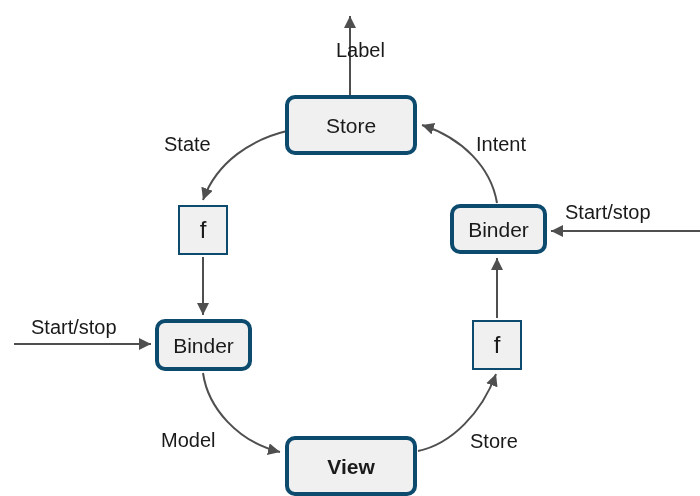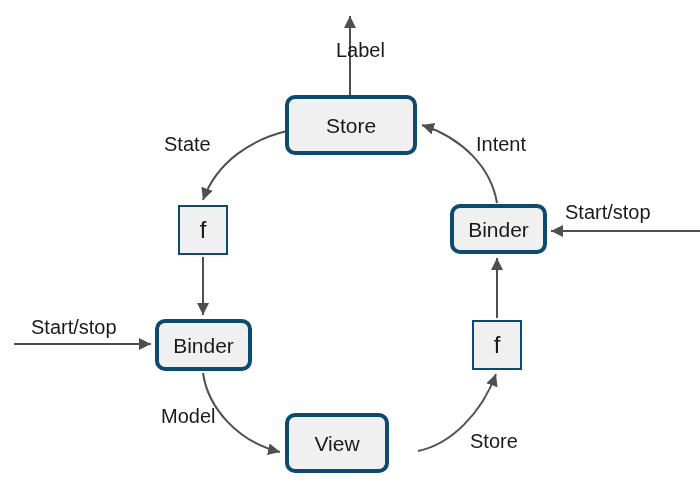--- a/index.html
+++ b/index.html
@@ -35,37 +35,37 @@
     font-size: 21px;
     line-height: 1;
     color: #1a1a1a;
   }
   .node.square {
     border-radius: 0;
     border-width: 2.5px;
     font-size: 24px;
   }
   .node.store  { left: 285px; top:  95px; width: 132px; height: 60px; }
-  .node.view   { left: 285px; top: 413px; width: 104px; height: 60px; }
+  .node.view   { left: 285px; top: 436px; width: 132px; height: 60px; font-weight: bold; }
   .node.binder-left  { left: 155px; top: 319px; width: 97px; height: 52px; }
   .node.binder-right { left: 450px; top: 204px; width: 97px; height: 50px; }
   .node.f-left  { left: 178px; top: 205px; width: 50px; height: 50px; }
   .node.f-right { left: 472px; top: 320px; width: 50px; height: 50px; }
 
   .edge-label {
     position: absolute;
     font-size: 20px;
     line-height: 1.2;
     white-space: nowrap;
     color: #1a1a1a;
   }
   .lbl-label       { left: 336px; top:  38px; }
   .lbl-state       { left: 164px; top: 132px; }
   .lbl-intent      { left: 476px; top: 132px; }
-  .lbl-model       { left: 161px; top: 404px; }
+  .lbl-model       { left: 161px; top: 428px; }
   .lbl-event       { left: 470px; top: 429px; }
   .lbl-start-left  { left:  31px; top: 315px; }
   .lbl-start-right { left: 565px; top: 200px; }
 
   .edge-path {
     fill: none;
     stroke: #4f4f4f;
     stroke-width: 2;
   }
 </style>

